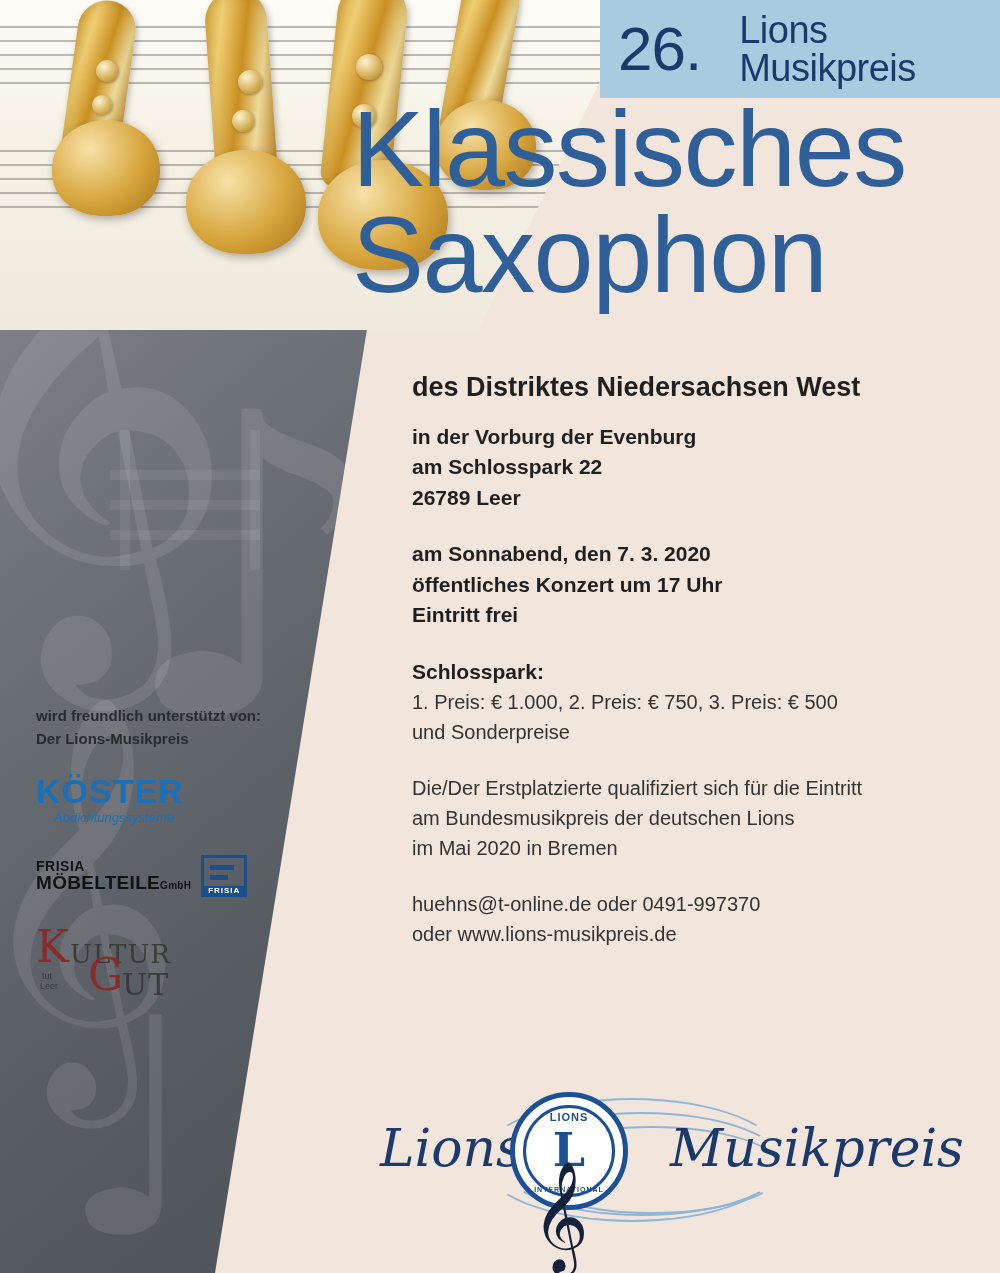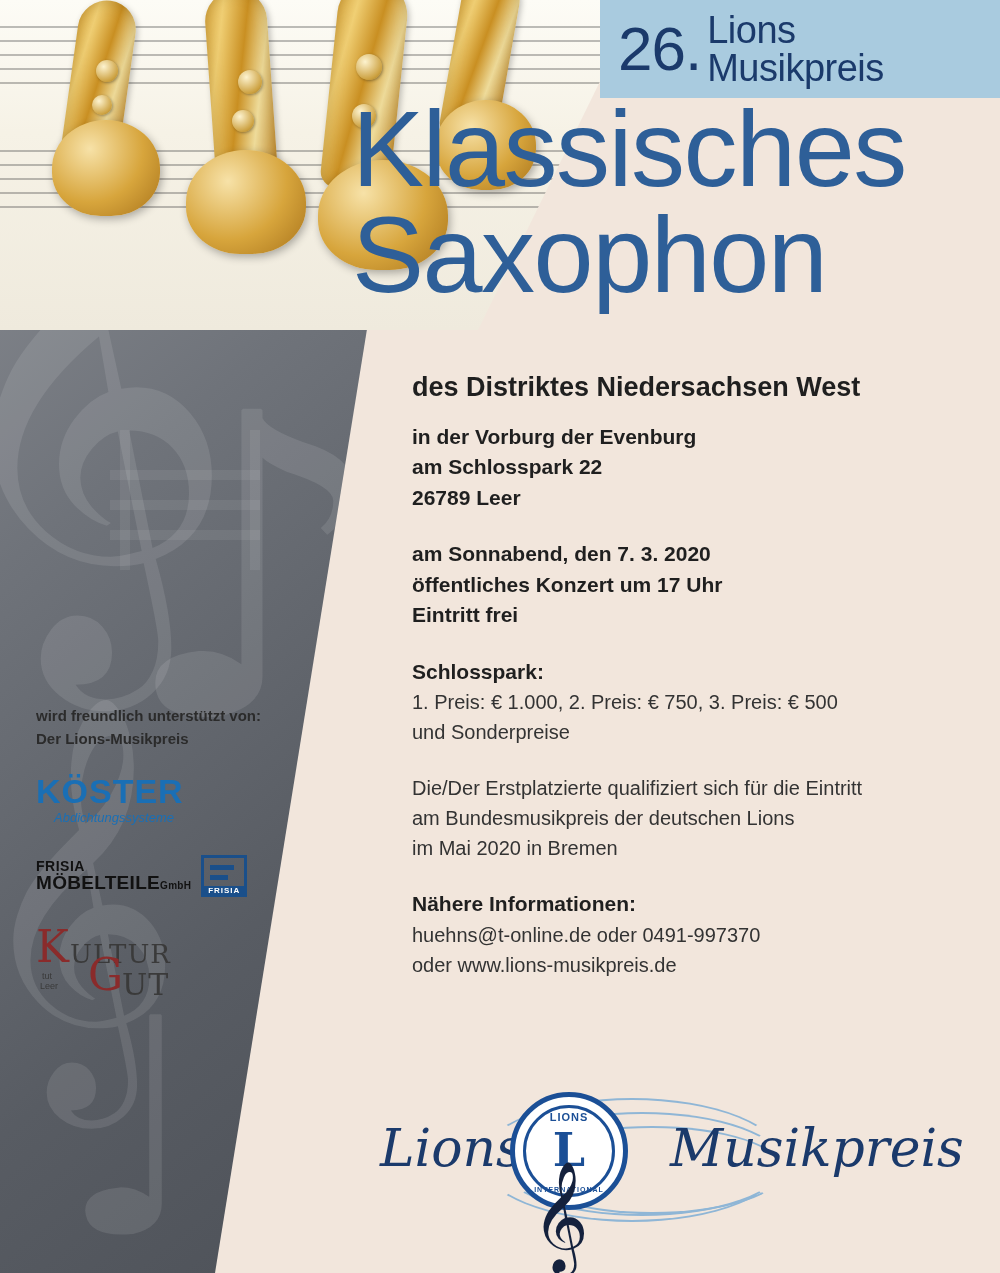--- a/index.html
+++ b/index.html
@@ -88,20 +88,21 @@
     position: absolute;
     right: 0;
     top: 0;
     width: 400px;
     height: 98px;
     background: #a9cbdf;
     display: flex;
     align-items: center;
     padding-left: 18px;
     box-sizing: border-box;
+    gap: 32px;
   }
   .badge-num {
     font-family: "Liberation Sans", sans-serif;
     font-size: 62px;
     font-weight: 400;
     color: #1b3a6b;
     line-height: 1;
     letter-spacing: -1px;
   }
   .badge-words {
@@ -464,21 +465,20 @@
       <div class="norm-line">und Sonderpreise</div>
     </div>
 
     <div class="blk">
       <div class="norm-line">Die/Der Erstplatzierte qualifiziert sich für die Eintritt</div>
       <div class="norm-line">am Bundesmusikpreis der deutschen Lions</div>
       <div class="norm-line">im Mai 2020 in Bremen</div>
     </div>
 
     <div class="blk">
-      <div class="head-line">Nähere Informationen:</div>
       <div class="norm-line">huehns@t-online.de oder 0491-997370</div>
       <div class="norm-line">oder www.lions-musikpreis.de</div>
     </div>
   </div>
 
   <div class="sponsors">
     <div class="sponsor-intro">
       <div>wird freundlich unterstützt von:</div>
       <div>Der Lions-Musikpreis</div>
     </div>

